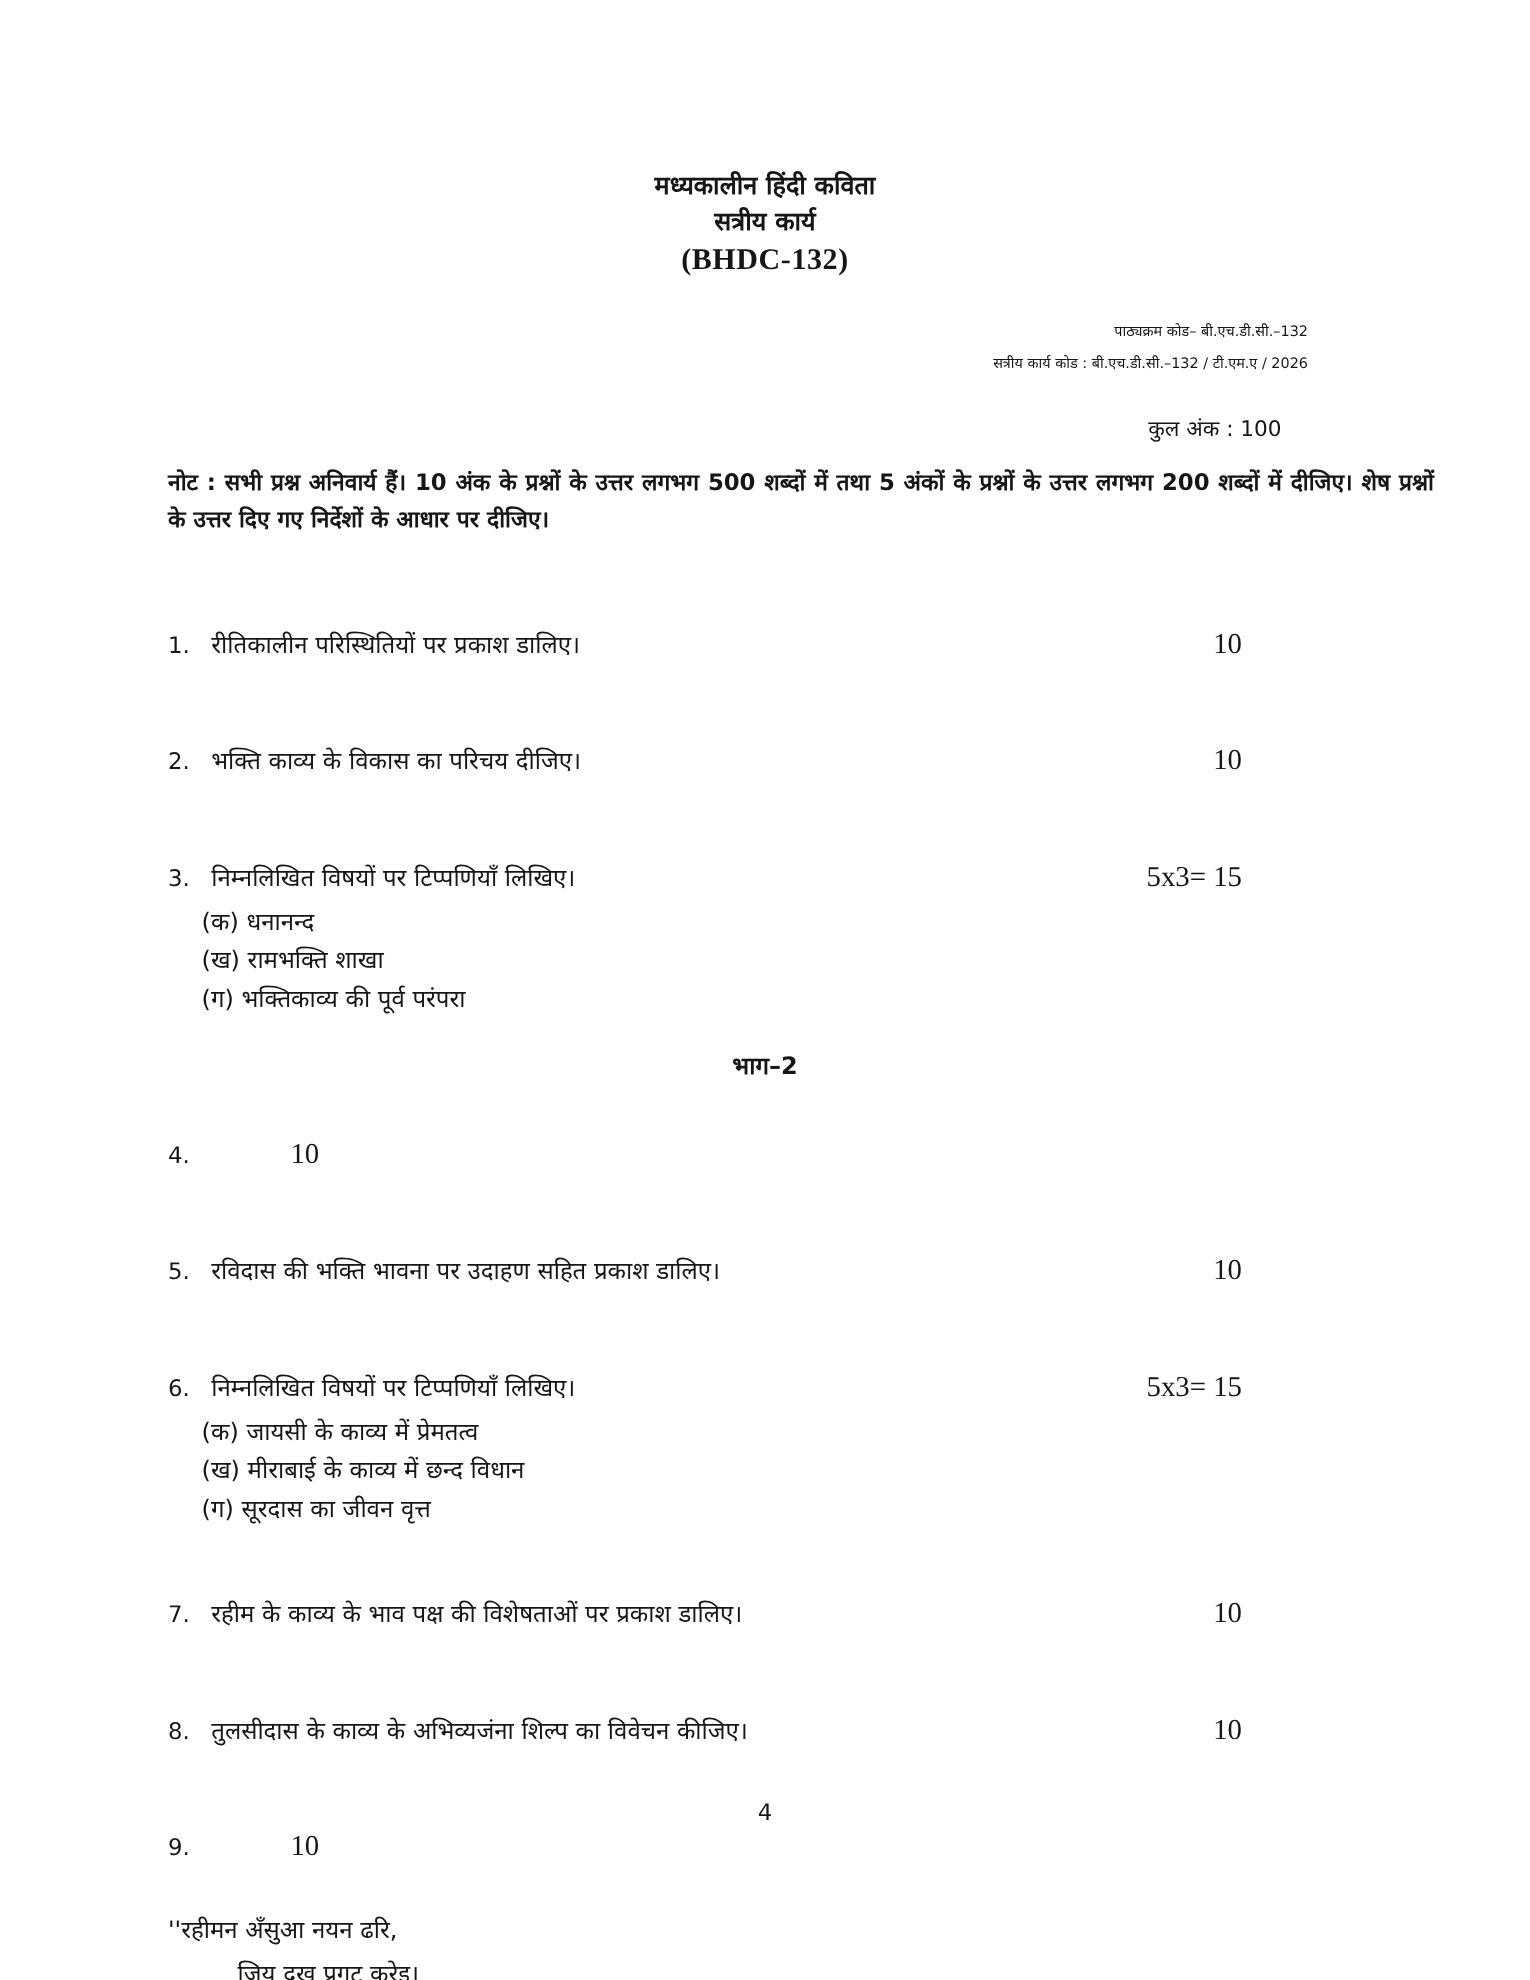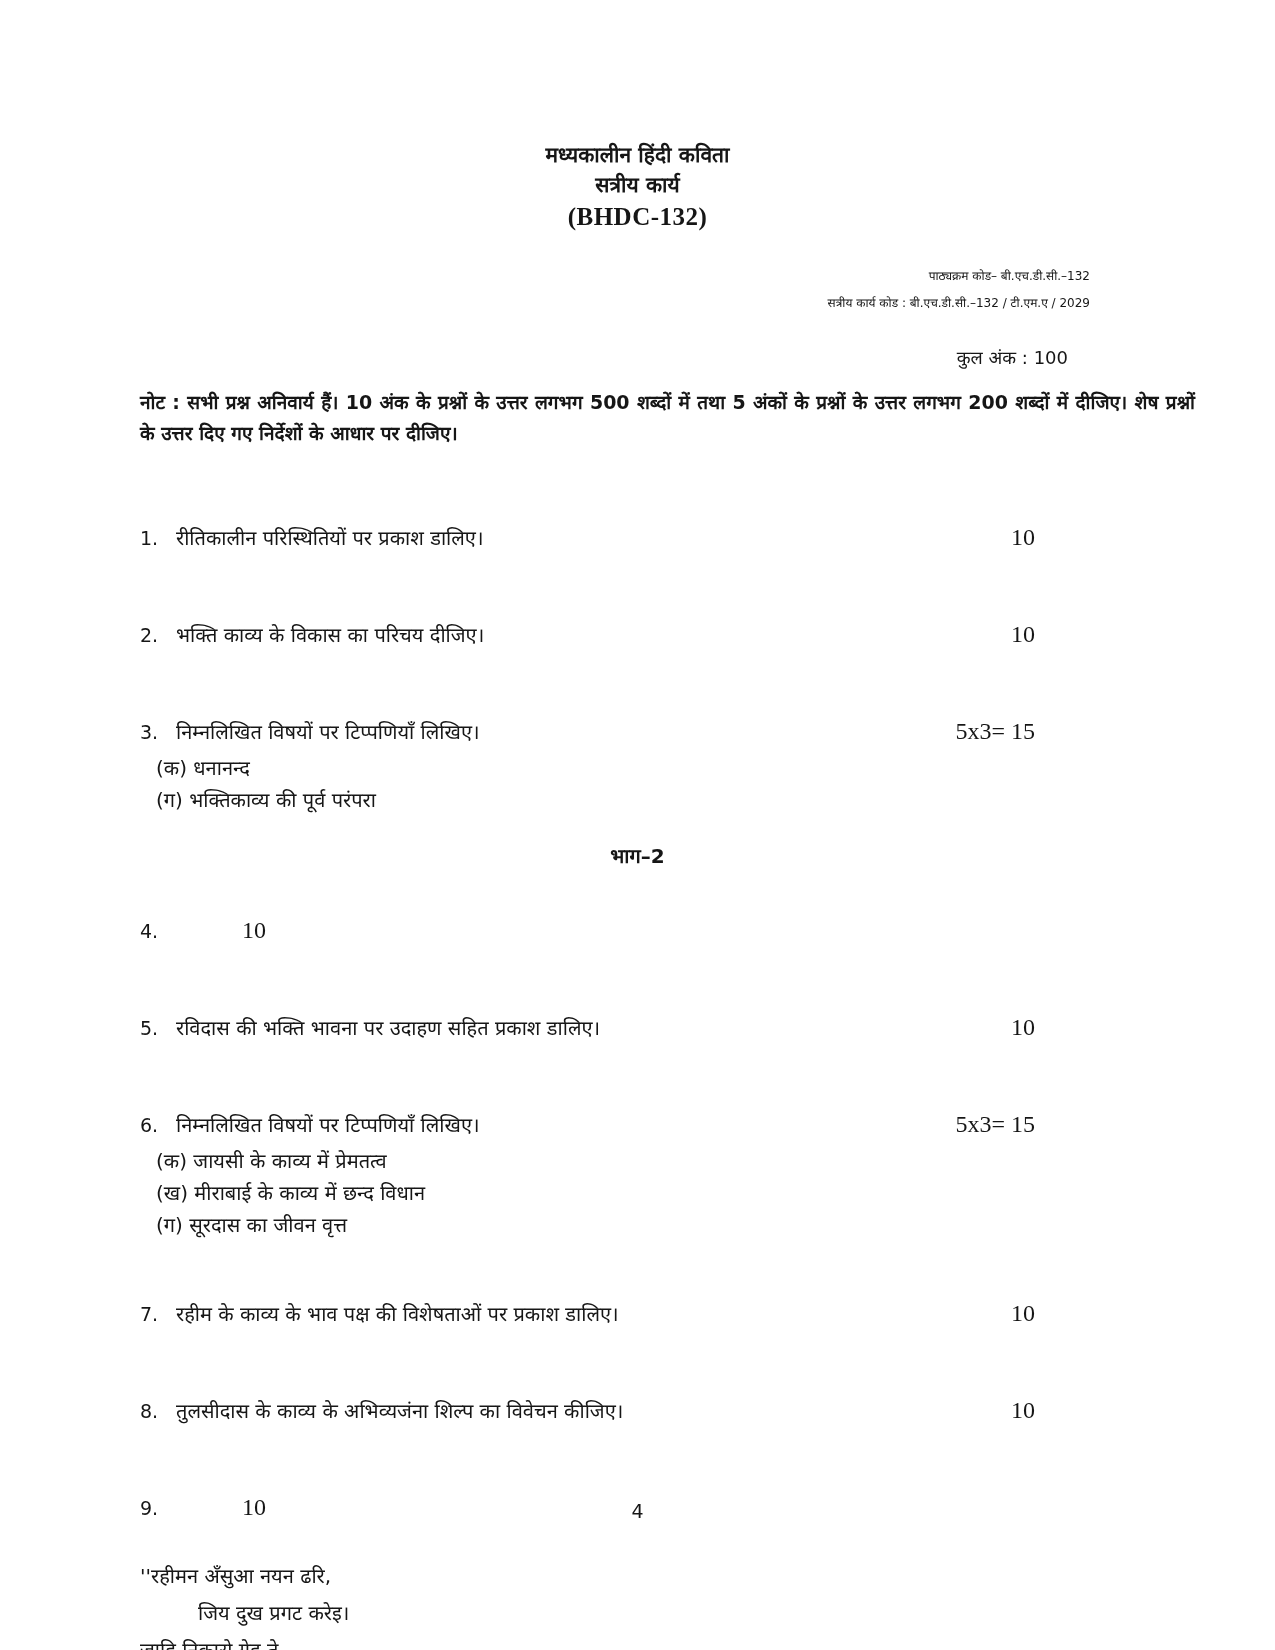--- a/index.html
+++ b/index.html
@@ -86,21 +86,21 @@
     text-align: right;
     font-family: "Liberation Serif", serif;
     font-size: 24px;
     white-space: nowrap;
     margin-top: 32px;
   }
   .q.with-subs {
     margin-bottom: 6px;
   }
   .subs {
-    margin-left: 16px;
+    margin-left: 28px;
     font-size: 20px;
     line-height: 32px;
     margin-bottom: 26px;
   }
   .part-heading {
     text-align: center;
     font-size: 20px;
     font-weight: bold;
     line-height: 28px;
     margin: 6px 0 14px 0;
@@ -130,21 +130,21 @@
 <div class="page">
 
   <div class="title-block">
     <div class="title-hi">मध्यकालीन हिंदी कविता</div>
     <div class="title-hi">सत्रीय कार्य</div>
     <div class="title-latin">(BHDC-132)</div>
   </div>
 
   <div class="codes">
     <div>पाठ्यक्रम कोड– बी.एच.डी.सी.–132</div>
-    <div>सत्रीय कार्य कोड : बी.एच.डी.सी.–132 / टी.एम.ए / 2029</div>
+    <div>सत्रीय कार्य कोड : बी.एच.डी.सी.–132 / टी.एम.ए / 2026</div>
   </div>
 
   <div class="total-marks">कुल अंक : 100</div>
 
   <p class="note">नोट : सभी प्रश्न अनिवार्य हैं। 10 अंक के प्रश्नों के उत्तर लगभग 500 शब्दों में तथा 5 अंकों के प्रश्नों के उत्तर लगभग 200 शब्दों में दीजिए। शेष प्रश्नों के उत्तर दिए गए निर्देशों के आधार पर दीजिए।</p>
 
   <div class="questions">
 
     <div class="q">
       <div class="q-num">1.</div>
@@ -158,20 +158,21 @@
       <div class="q-marks">10</div>
     </div>
 
     <div class="q with-subs">
       <div class="q-num">3.</div>
       <div class="q-text">निम्नलिखित विषयों पर टिप्पणियाँ लिखिए।</div>
       <div class="q-marks">5x3= 15</div>
     </div>
     <div class="subs">
       <div>(क) धनानन्द</div>
+      <div>(ख) रामभक्ति शाखा</div>
       <div>(ग) भक्तिकाव्य की पूर्व परंपरा</div>
     </div>
 
     <div class="part-heading">भाग–2</div>
 
     <div class="q">
       <div class="q-num">4.</div>
       <div class="q-marks">10</div>
     </div>
 

